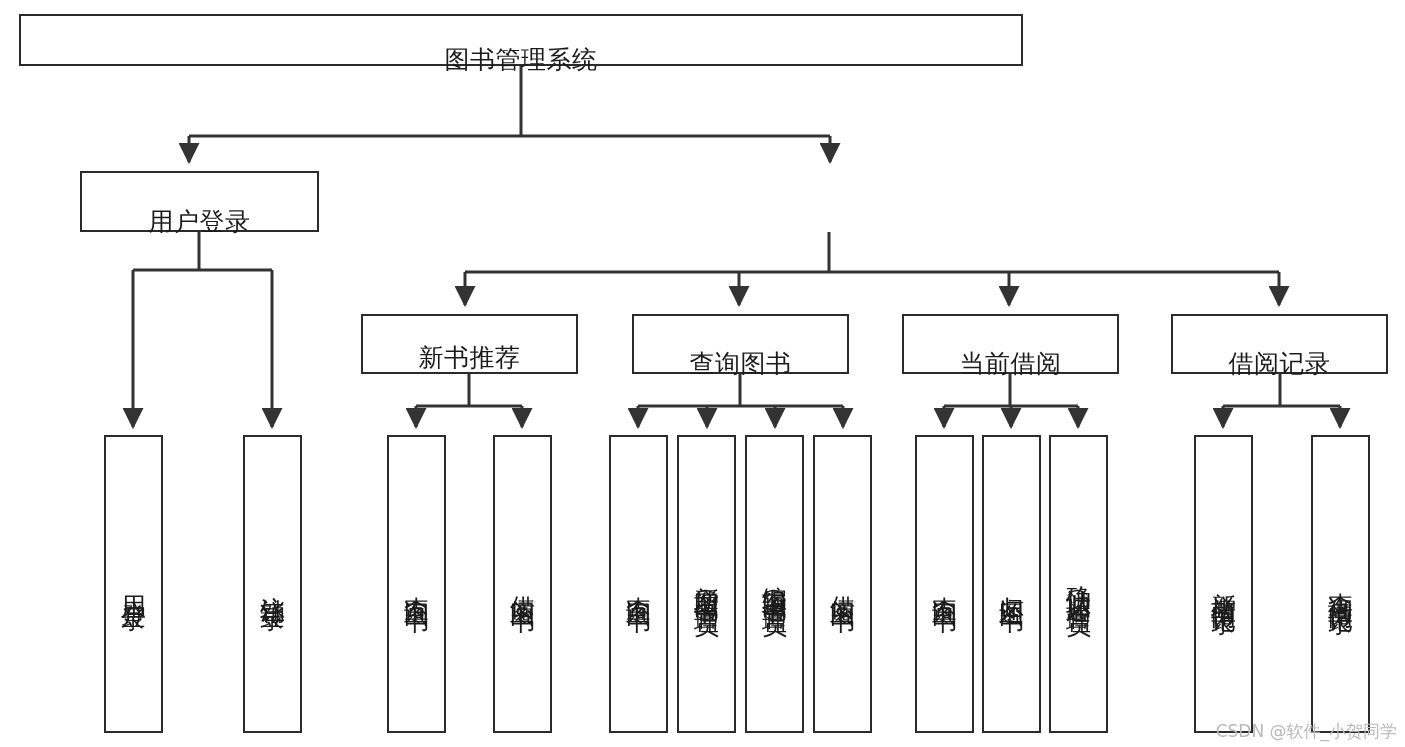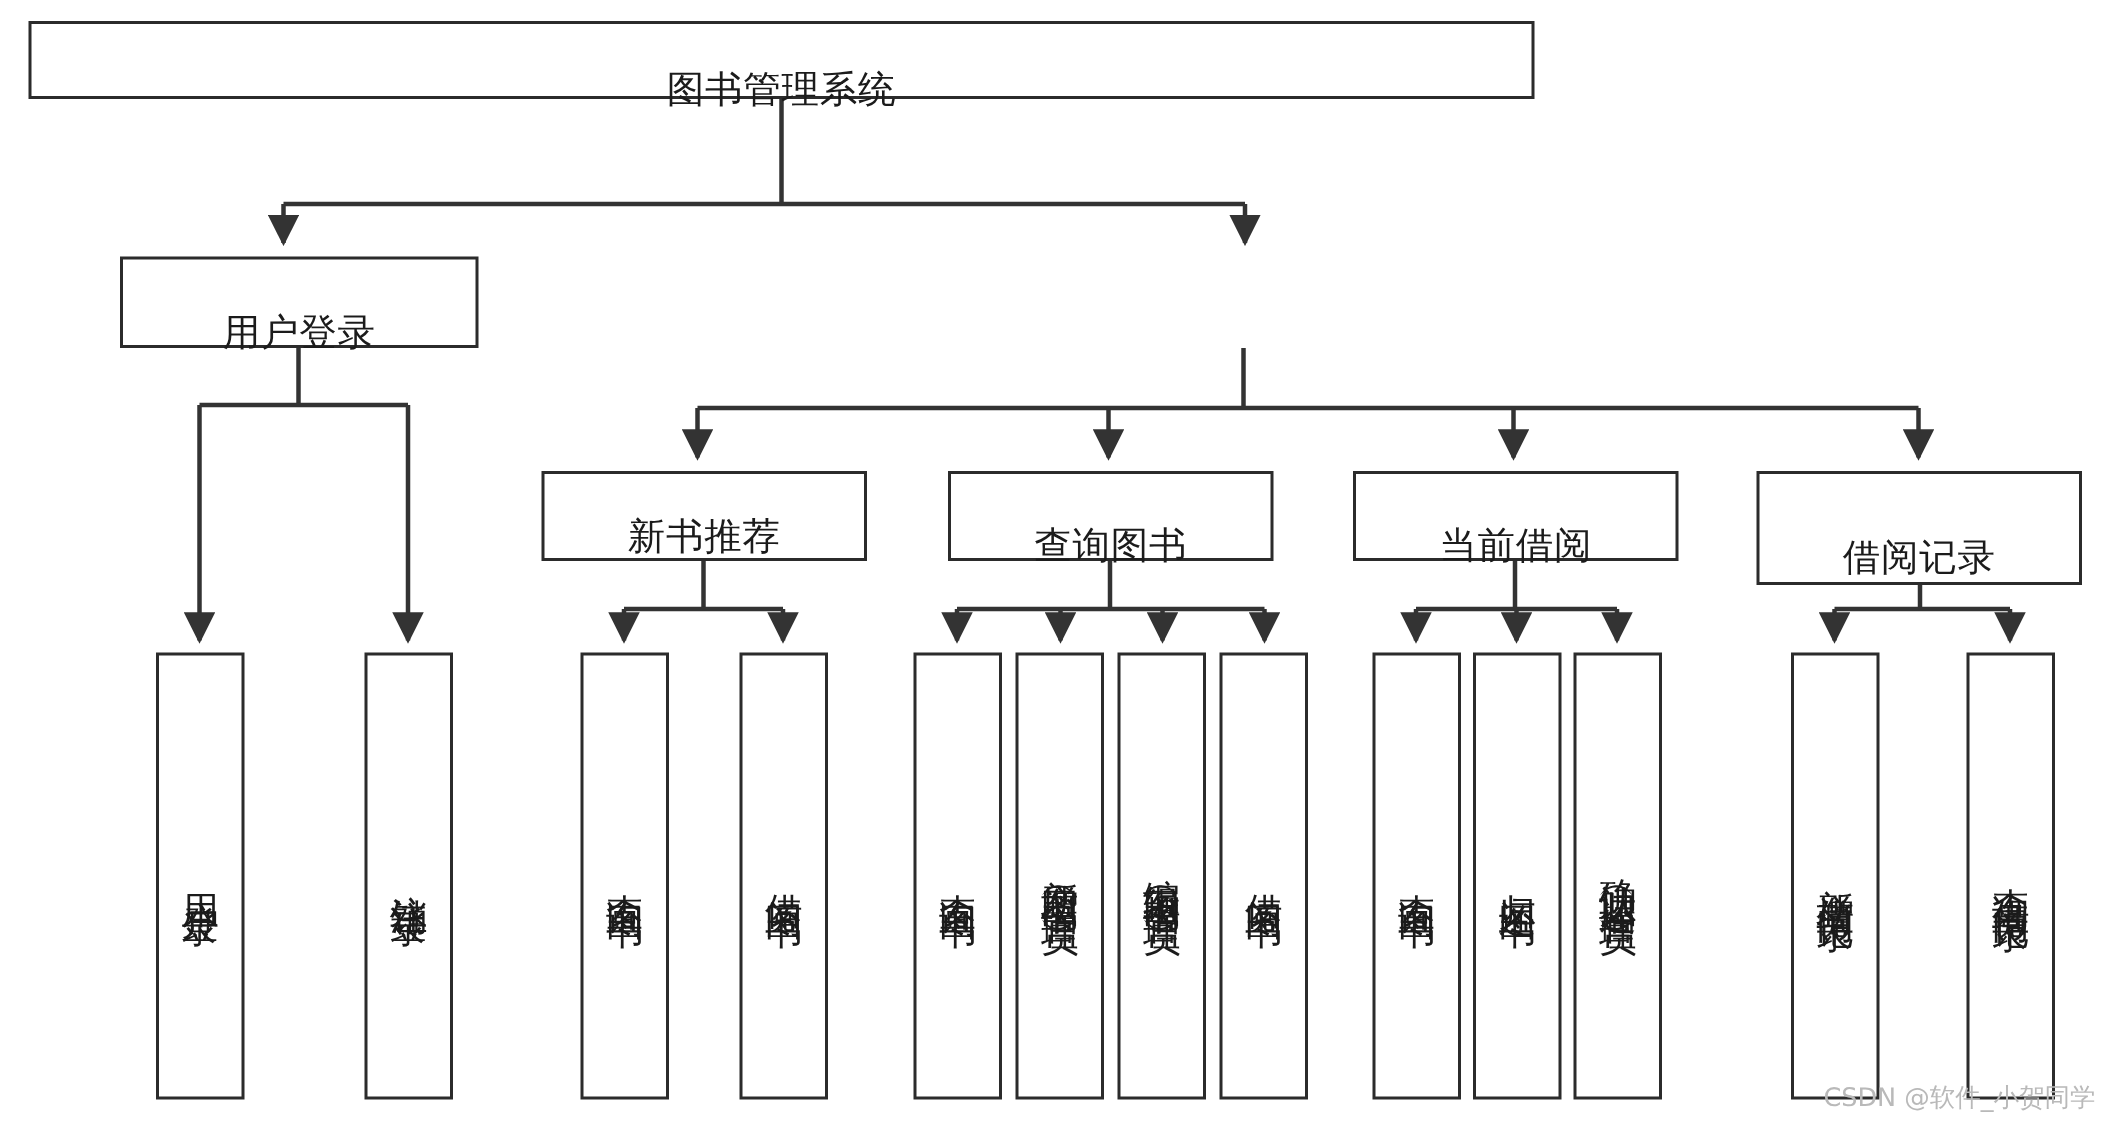--- a/index.html
+++ b/index.html
@@ -140,21 +140,21 @@
 
   <div class="node h" style="left:361px; top:314px; width:217px; height:60px;align-items:flex-end;">
     <span class="lbl">新书推荐</span>
   </div>
   <div class="node h" style="left:632px; top:314px; width:217px; height:60px;">
     <span class="lbl">查询图书</span>
   </div>
   <div class="node h" style="left:902px; top:314px; width:217px; height:60px;">
     <span class="lbl">当前借阅</span>
   </div>
-  <div class="node h" style="left:1171px; top:314px; width:217px; height:76px;">
+  <div class="node h" style="left:1171px; top:314px; width:217px; height:60px;">
     <span class="lbl">借阅记录</span>
   </div>
 
   <div class="node v" style="left:104px; top:435px; width:59px; height:298px;">
     <span class="lbl">用户登录</span>
   </div>
   <div class="node v" style="left:243px; top:435px; width:59px; height:298px;">
     <span class="lbl">注销登录</span>
   </div>
 

